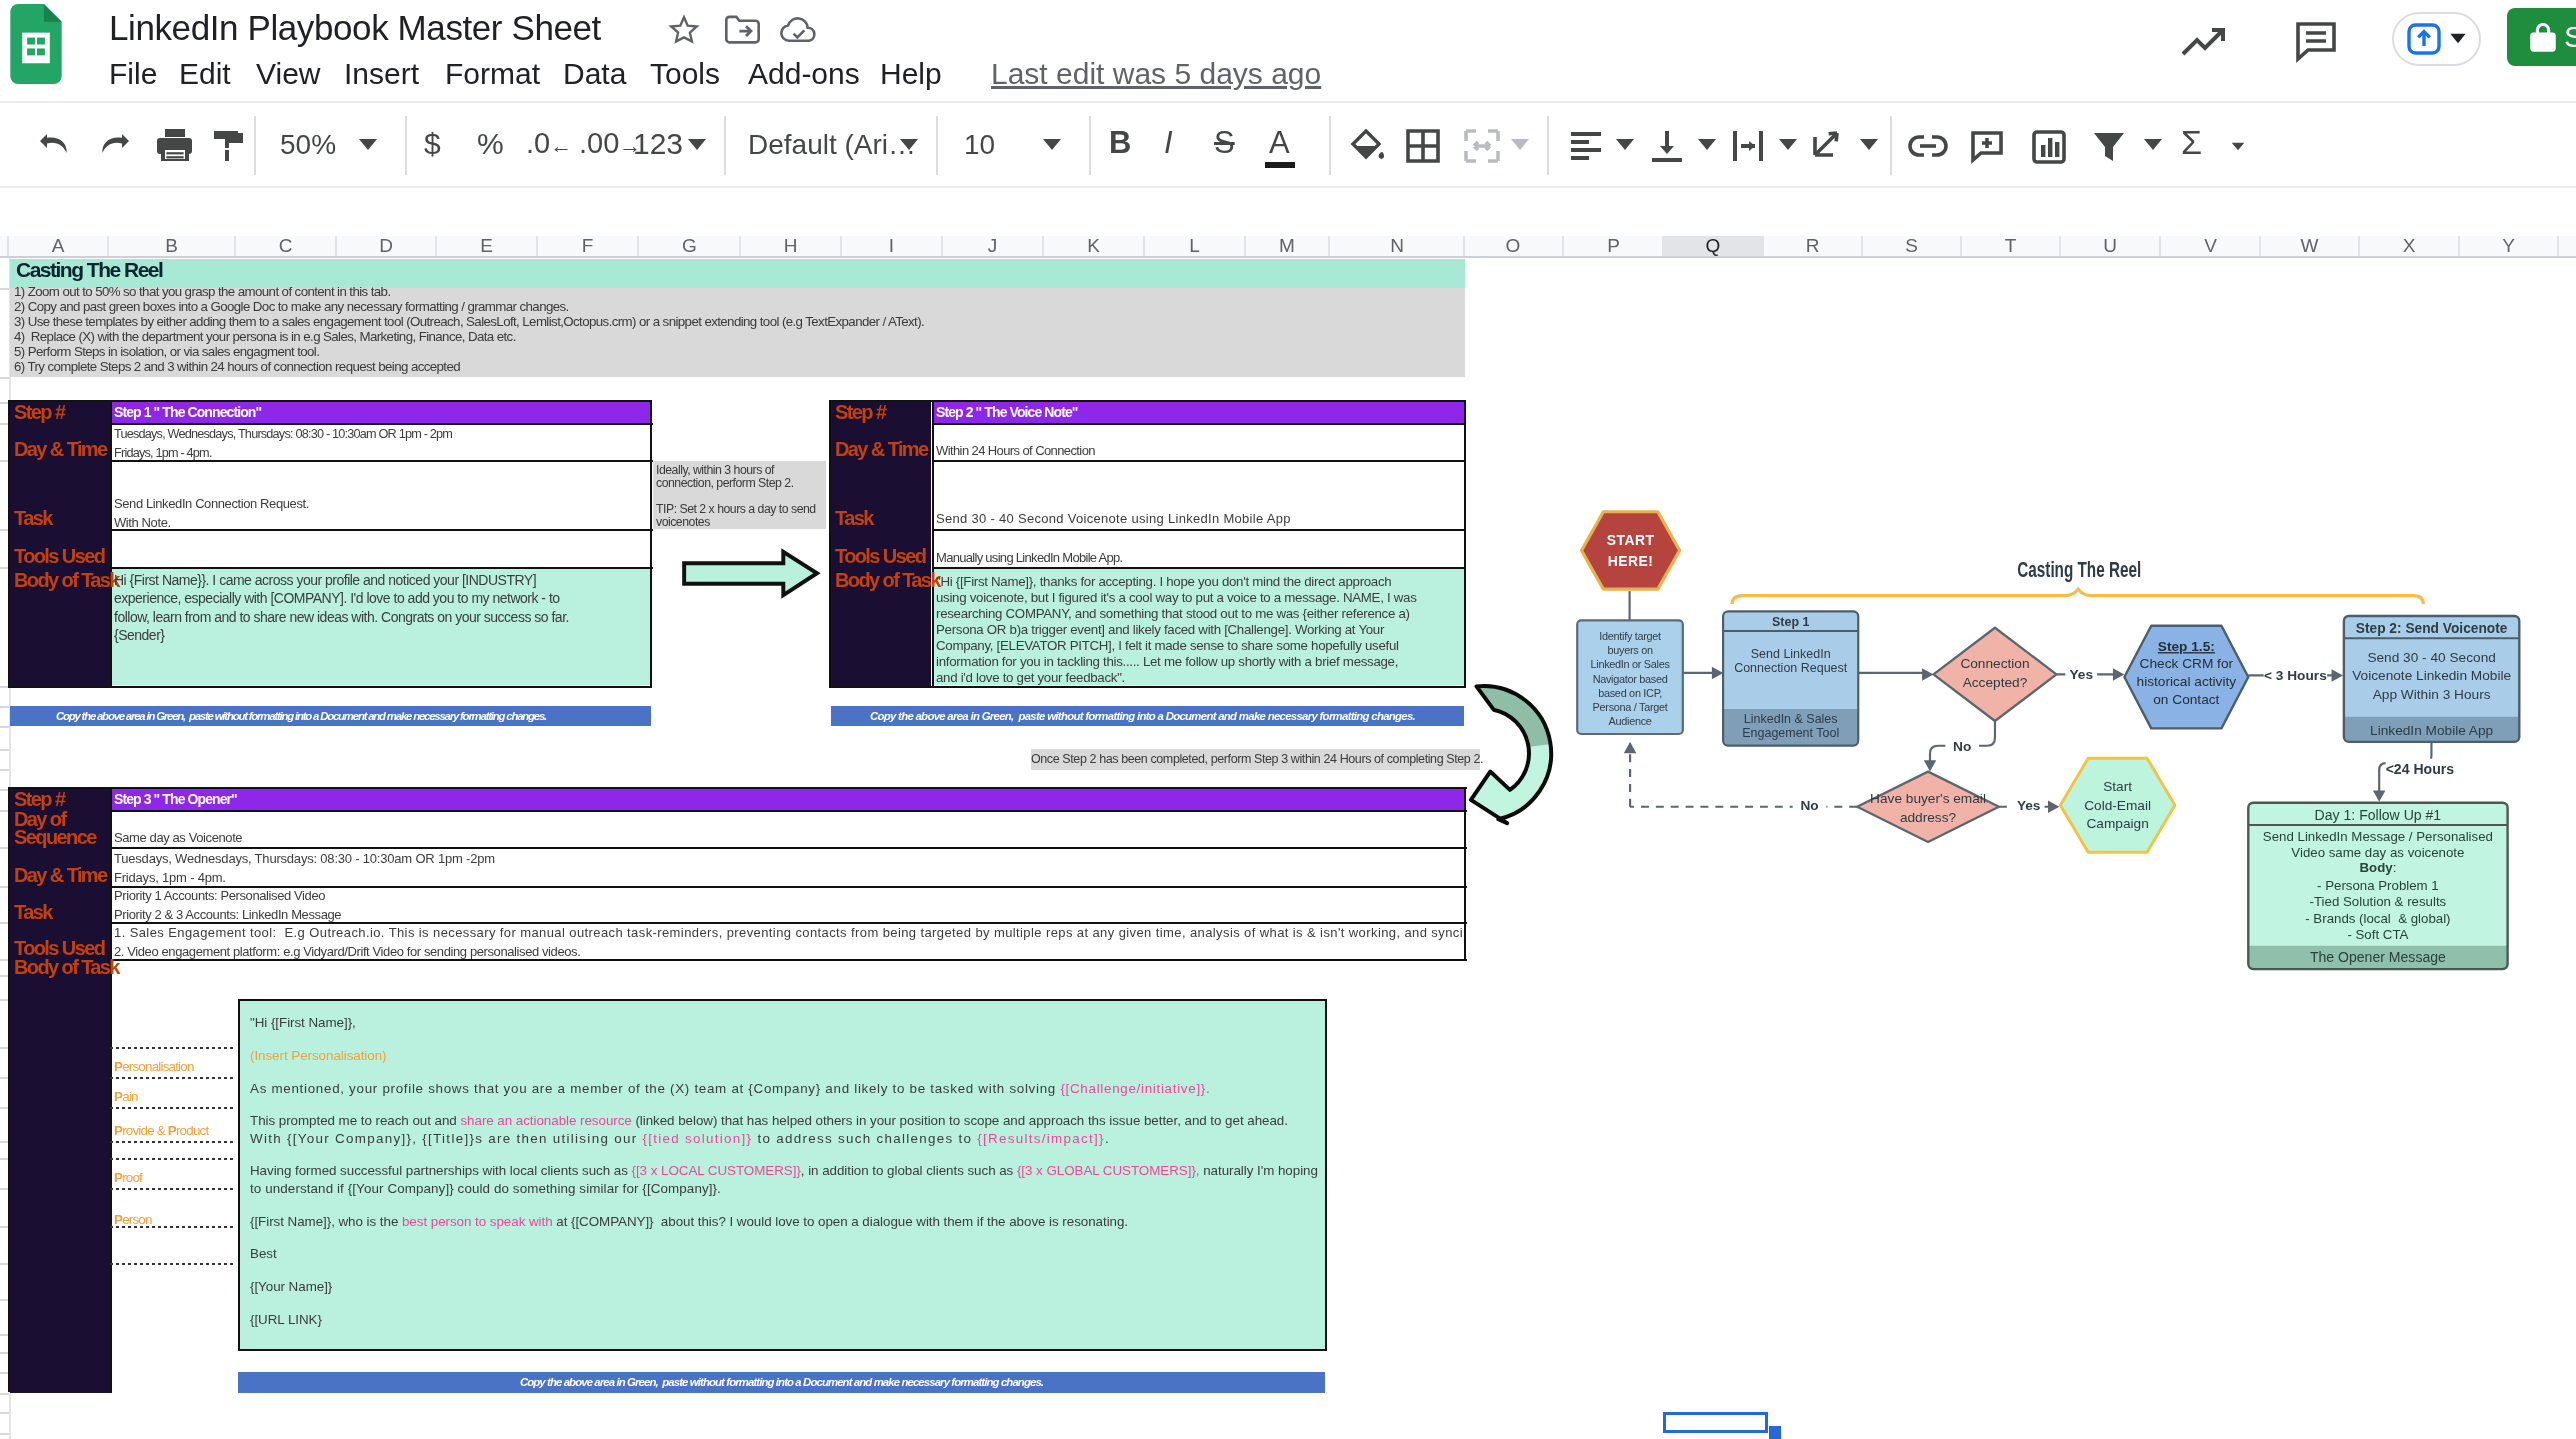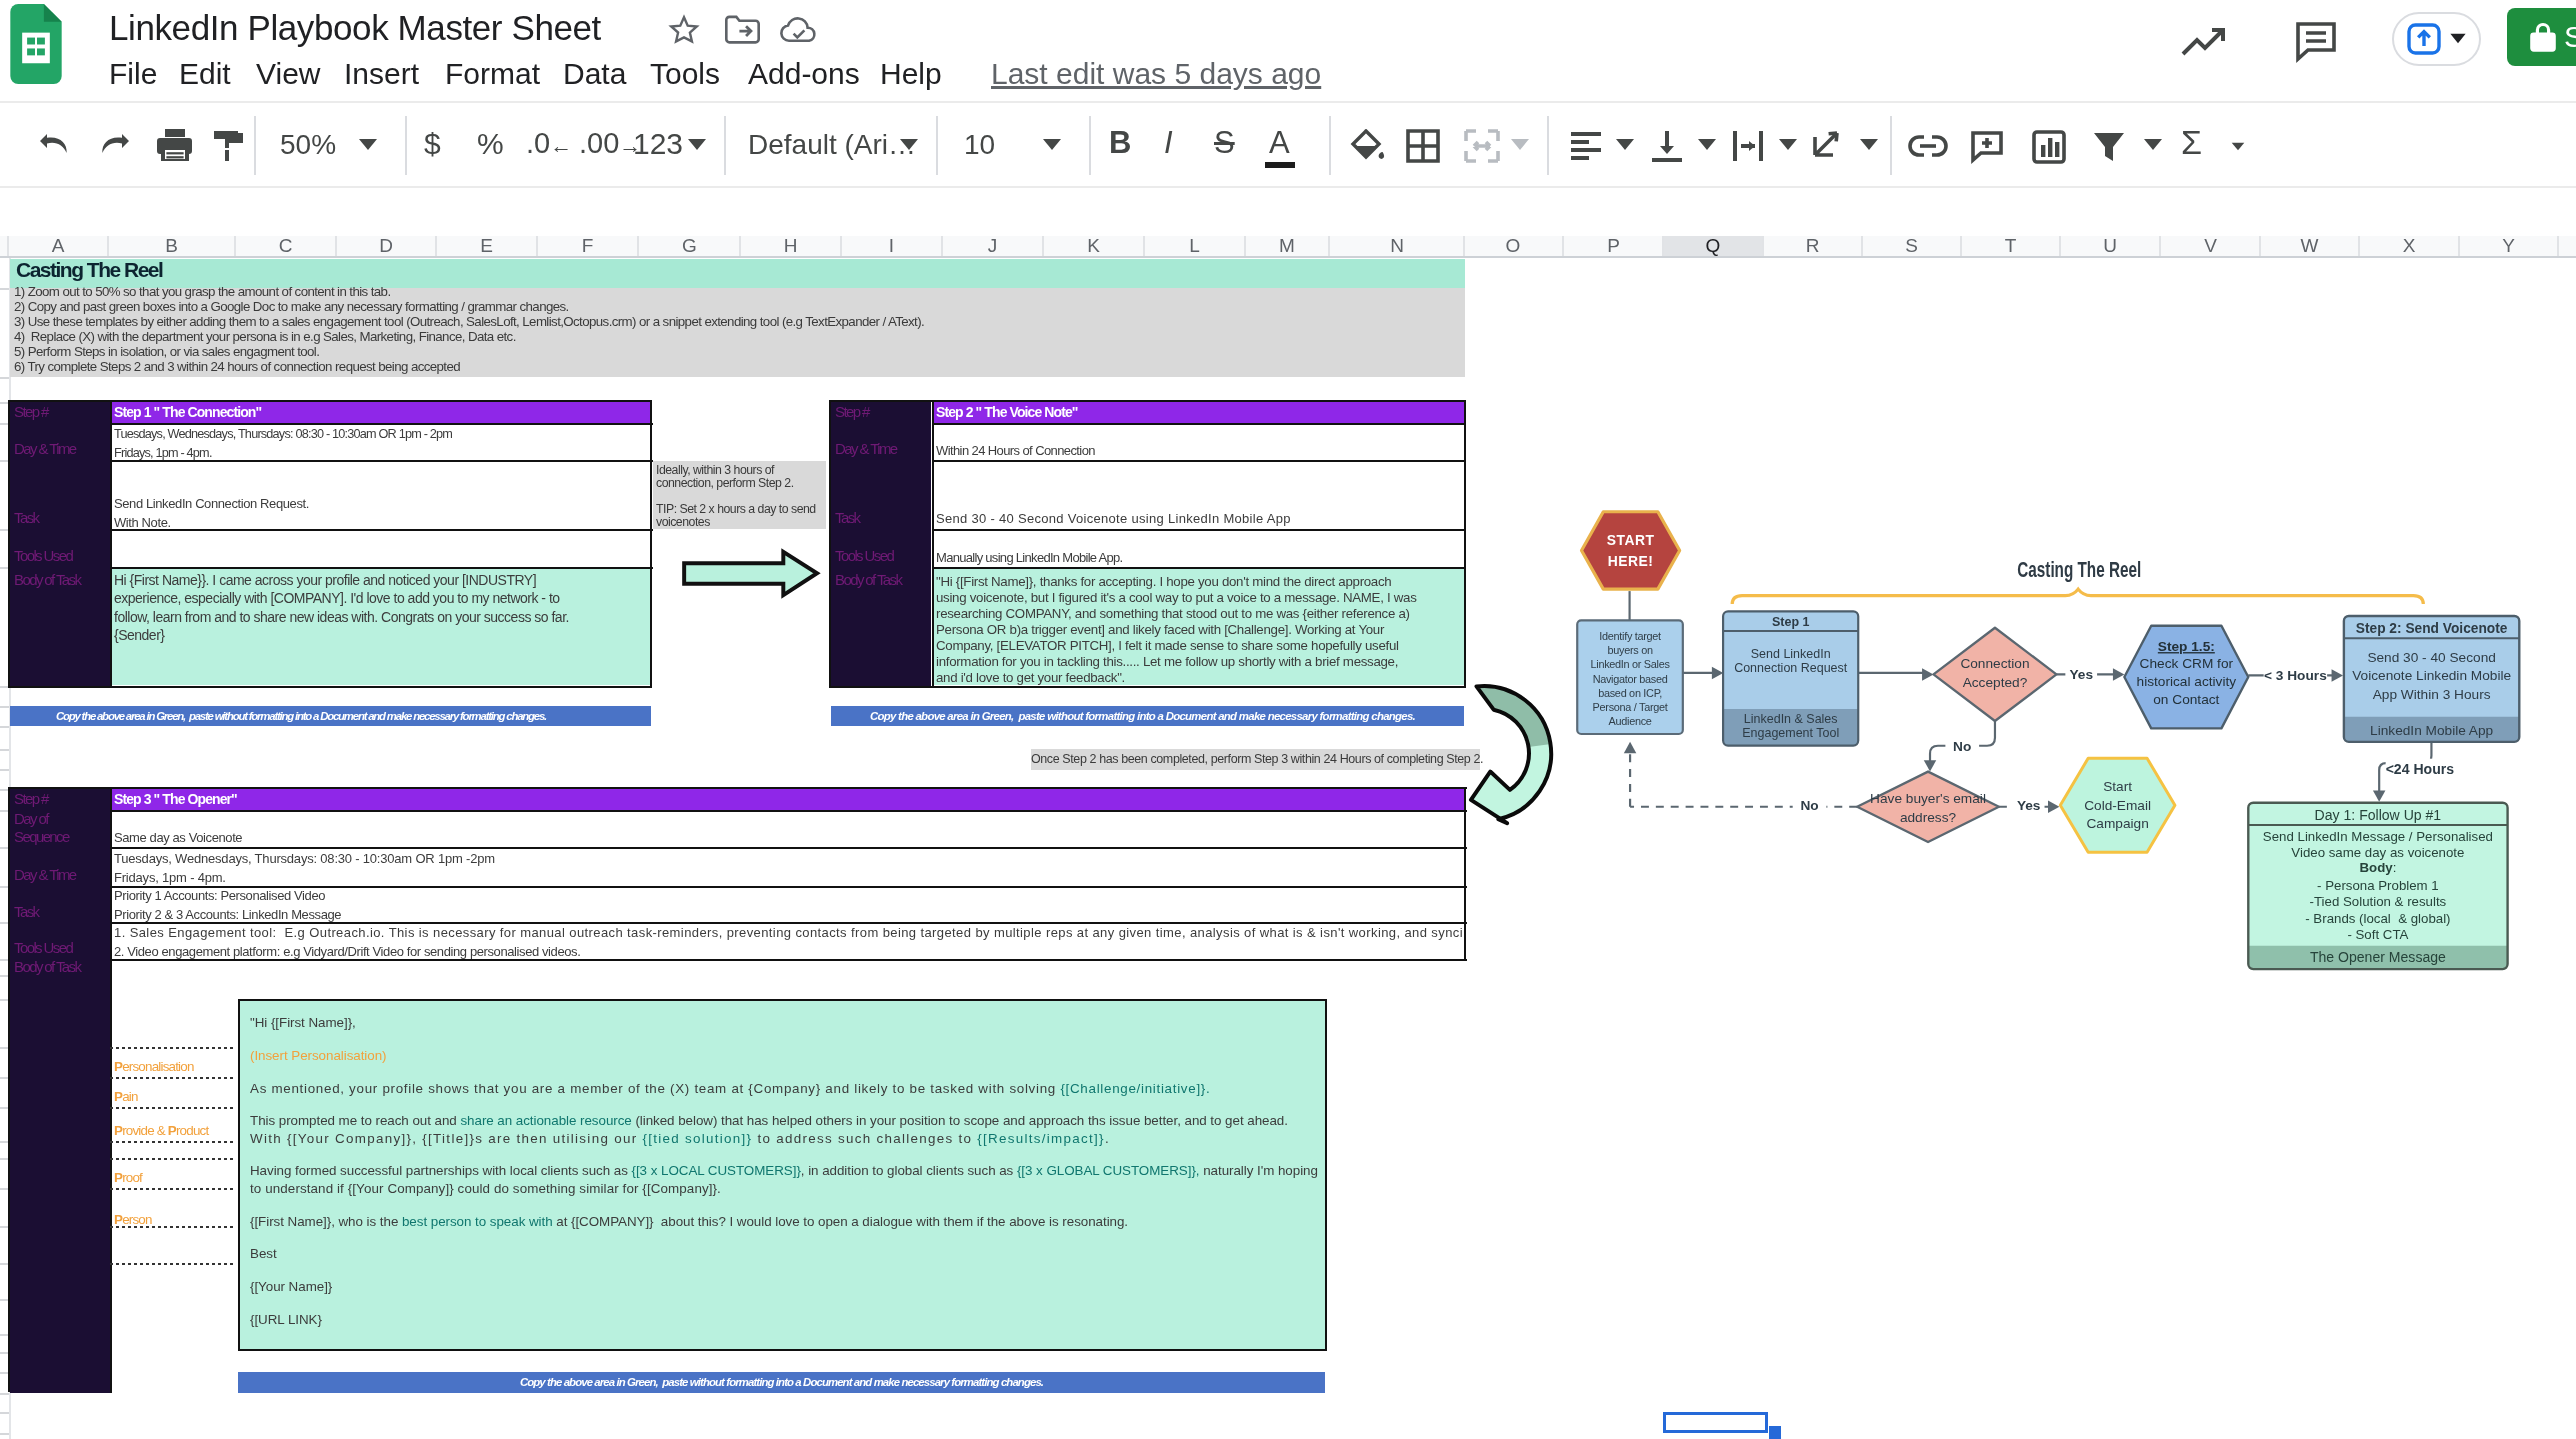--- a/index.html
+++ b/index.html
@@ -16,29 +16,29 @@
 #colhead { position:absolute; left:0; top:236px; width:2576px; height:22px; background:#f8f9fa;
   border-bottom:2px solid #cdd1d6; }
 .colcell { position:absolute; top:0; height:20px; border-right:2px solid #e1e3e6;
   color:#5f6368; font-size:19px; line-height:20px; text-align:center; }
 .tsep { position:absolute; top:13px; height:59px; width:2px; background:#dadce0; }
 .ticon { position:absolute; color:#444746; }
 .menu { position:absolute; top:57px; font-size:30px; color:#202124; }
 .caret { position:absolute; width:0; height:0; border-left:9px solid transparent;
   border-right:9px solid transparent; border-top:11px solid #444746; }
 .cellT { color:#3c3c3c; font-size:15px; }
-.lbl { font-size:15px; font-weight:normal; color:#701a75; line-height:18px; letter-spacing:-1.6px; }
+.lbl { font-size:20px; font-weight:bold; color:#c2410c; line-height:18px; letter-spacing:-1.6px; }
 .ct { font-size:13px; line-height:19px; color:#3c3c3c; letter-spacing:-0.4px; }
 .bluebar { background:#4a73c6; color:#fff; font-style:italic; font-weight:600; font-size:11.4px;
   text-align:center; line-height:20px; letter-spacing:-1.2px; }
 .dash { position:absolute; left:110px; width:126px; height:2px;
   background:repeating-linear-gradient(90deg,#333 0 3px,transparent 3px 6px); }
 .olbl { font-size:13.4px; color:#f2a13c; letter-spacing:-0.8px; }
 .gl { left:250px; font-size:13.4px; color:#3c3c3c; white-space:nowrap; letter-spacing:-0.05px; }
-.o { color:#0f766e;margin-top:25px; }
+.o { color:#ec4899;margin-top:25px; }
 </style>
 </head>
 <body>
 <div id="page">
 
   <div id="titlebar">
     <svg class="abs" style="left:10px;top:4px" width="52" height="80" viewBox="0 0 52 81">
       <path d="M0 8 a8 8 0 0 1 8-8 H34 L52 18 V73 a8 8 0 0 1 -8 8 H8 a8 8 0 0 1 -8-8 Z" fill="#23a566"></path>
       <path d="M34 0 L52 18 H34 Z" fill="#16824c"></path>
       <rect x="12" y="29" width="28" height="31" fill="#fff"></rect>

